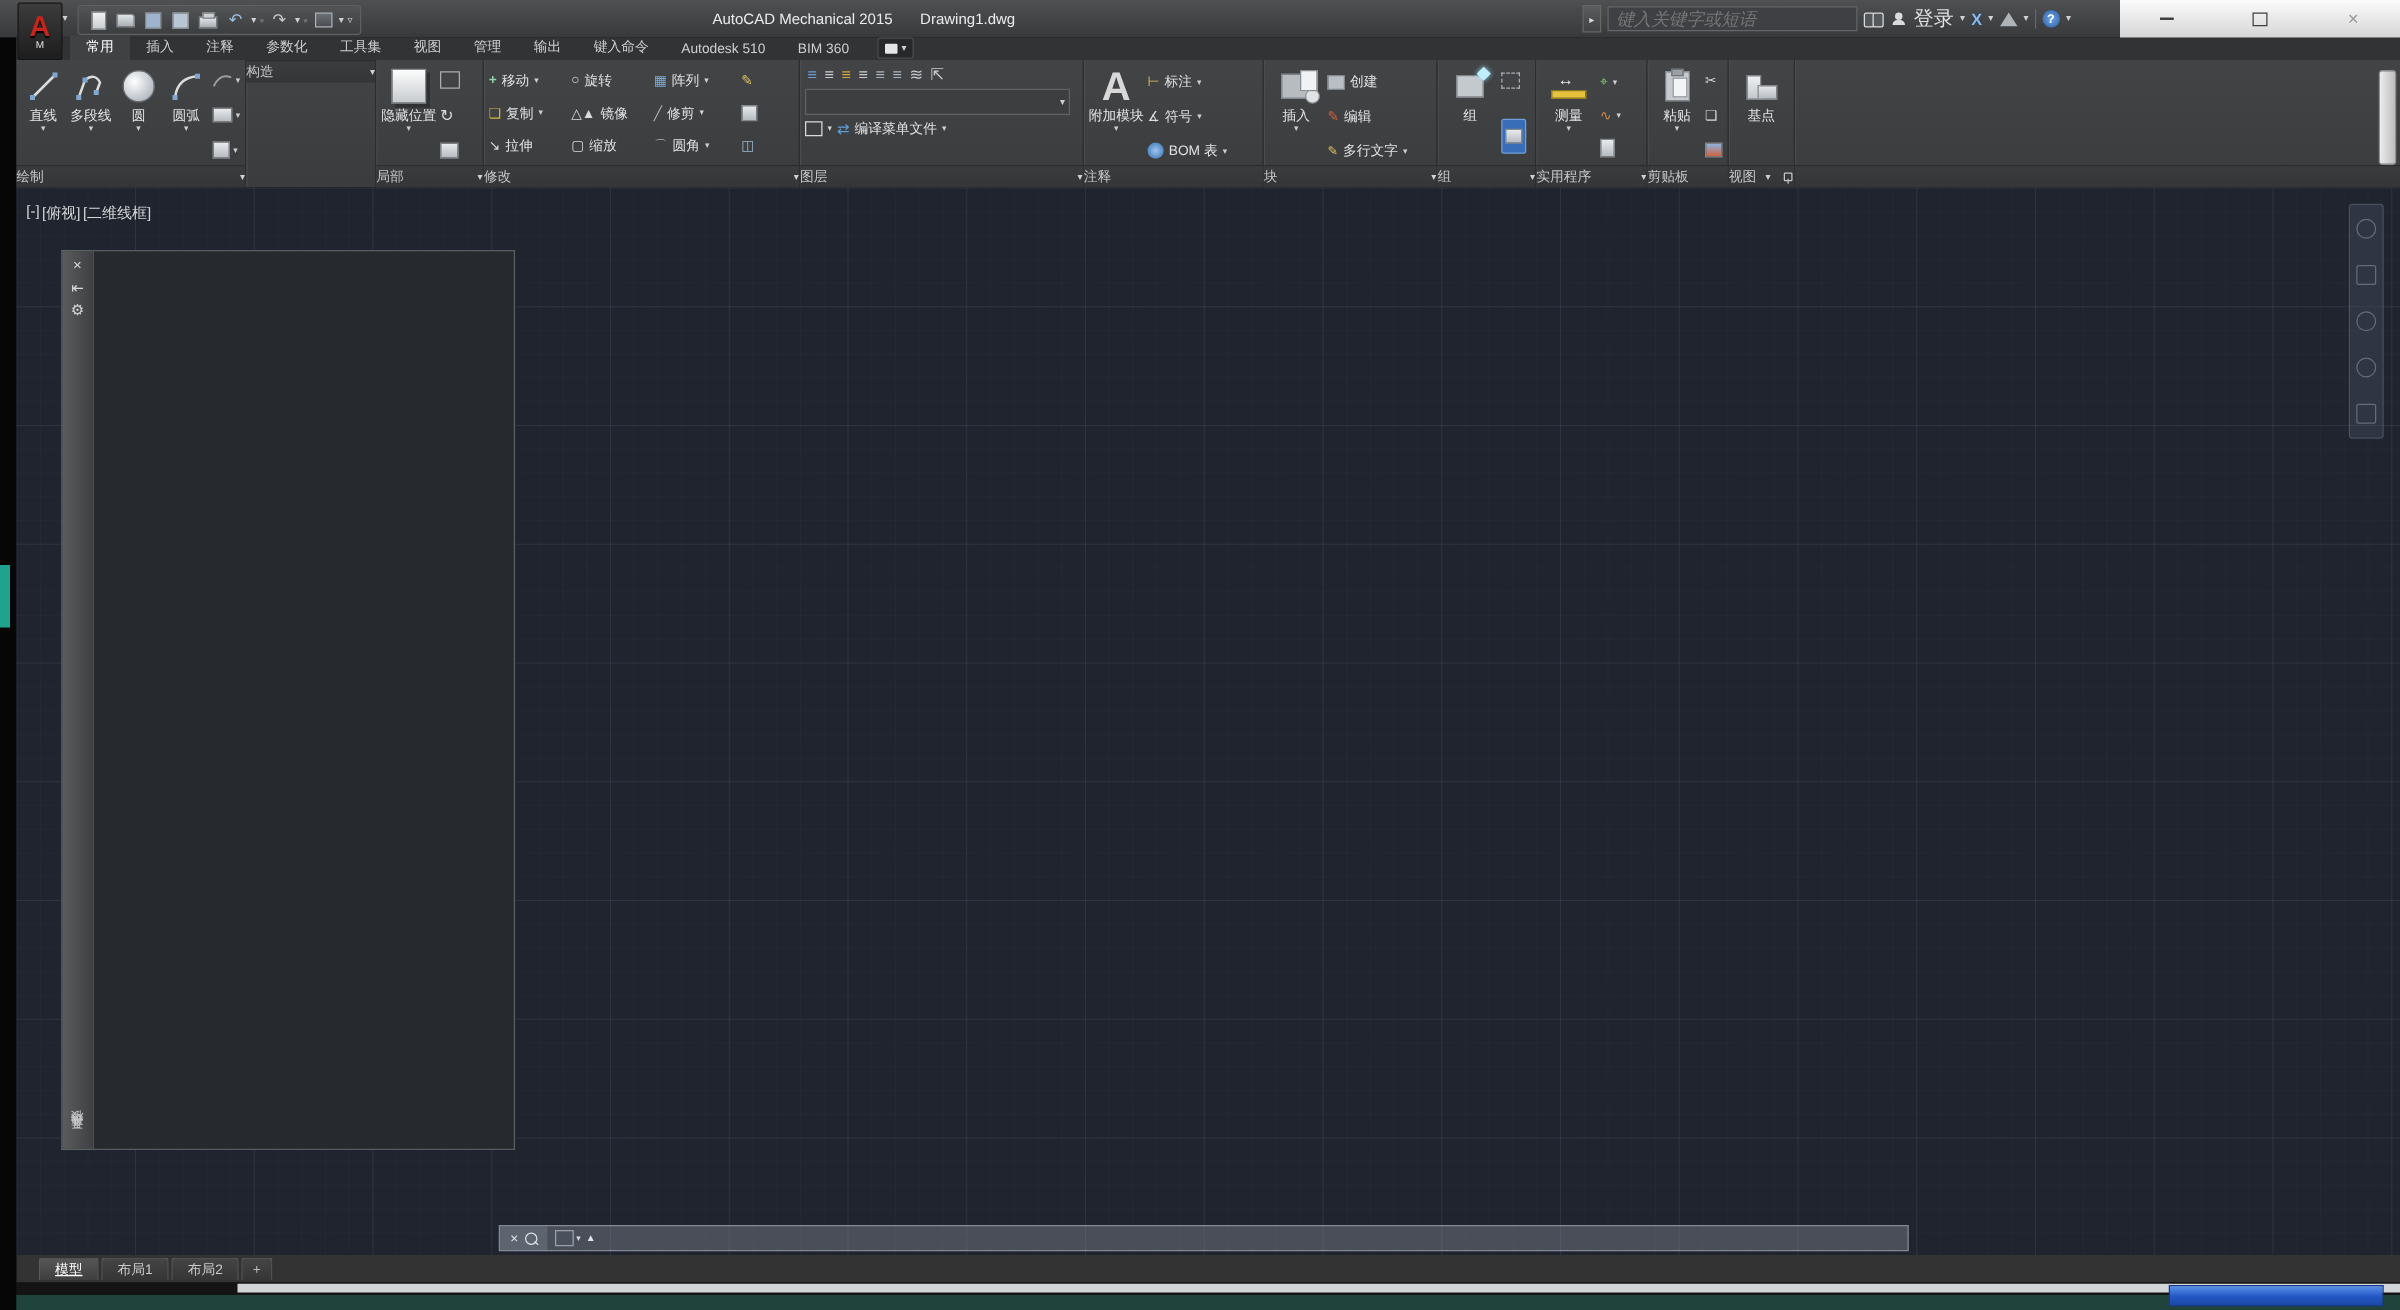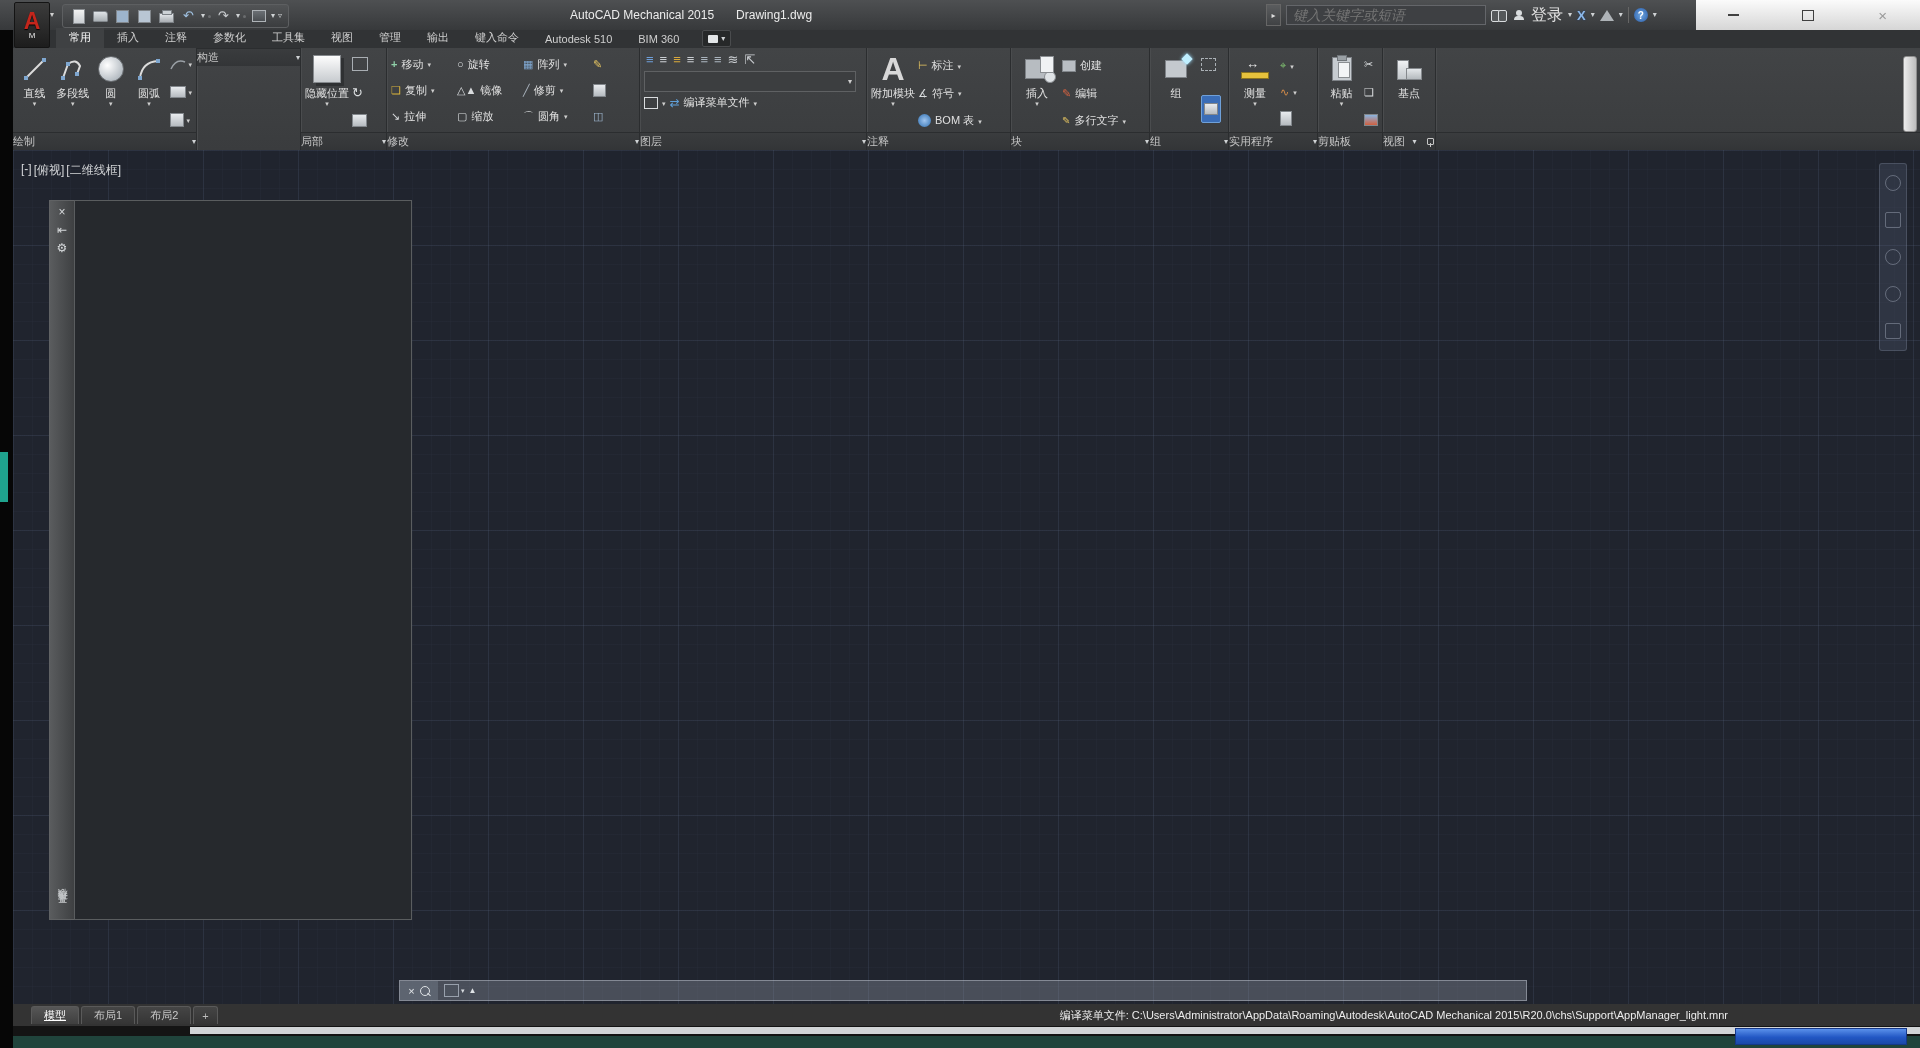--- a/index.html
+++ b/index.html
@@ -639,19 +639,18 @@
   <span class="cmd-kbd"></span>
   <span class="cmd-caret">▾</span>
   <span class="cmd-up">▲</span>
 </div>
 
 <div class="bottom-tabrow">
   <span class="ltab active">模型</span>
   <span class="ltab">布局1</span>
   <span class="ltab">布局2</span>
   <span class="ltab add">+</span>
-  <span class="status-msg">编译菜单文件: C:\Users\Administrator\AppData\Roaming\Autodesk\AutoCAD Mechanical 2015\R20.0\chs\Support\AppManager_light.mnr</span>
 </div>
 
 <div class="bottom-strip"></div>
 <div class="band"></div>
 <div class="teal"></div>
 <div class="progress"></div>
 
 </body></html>

